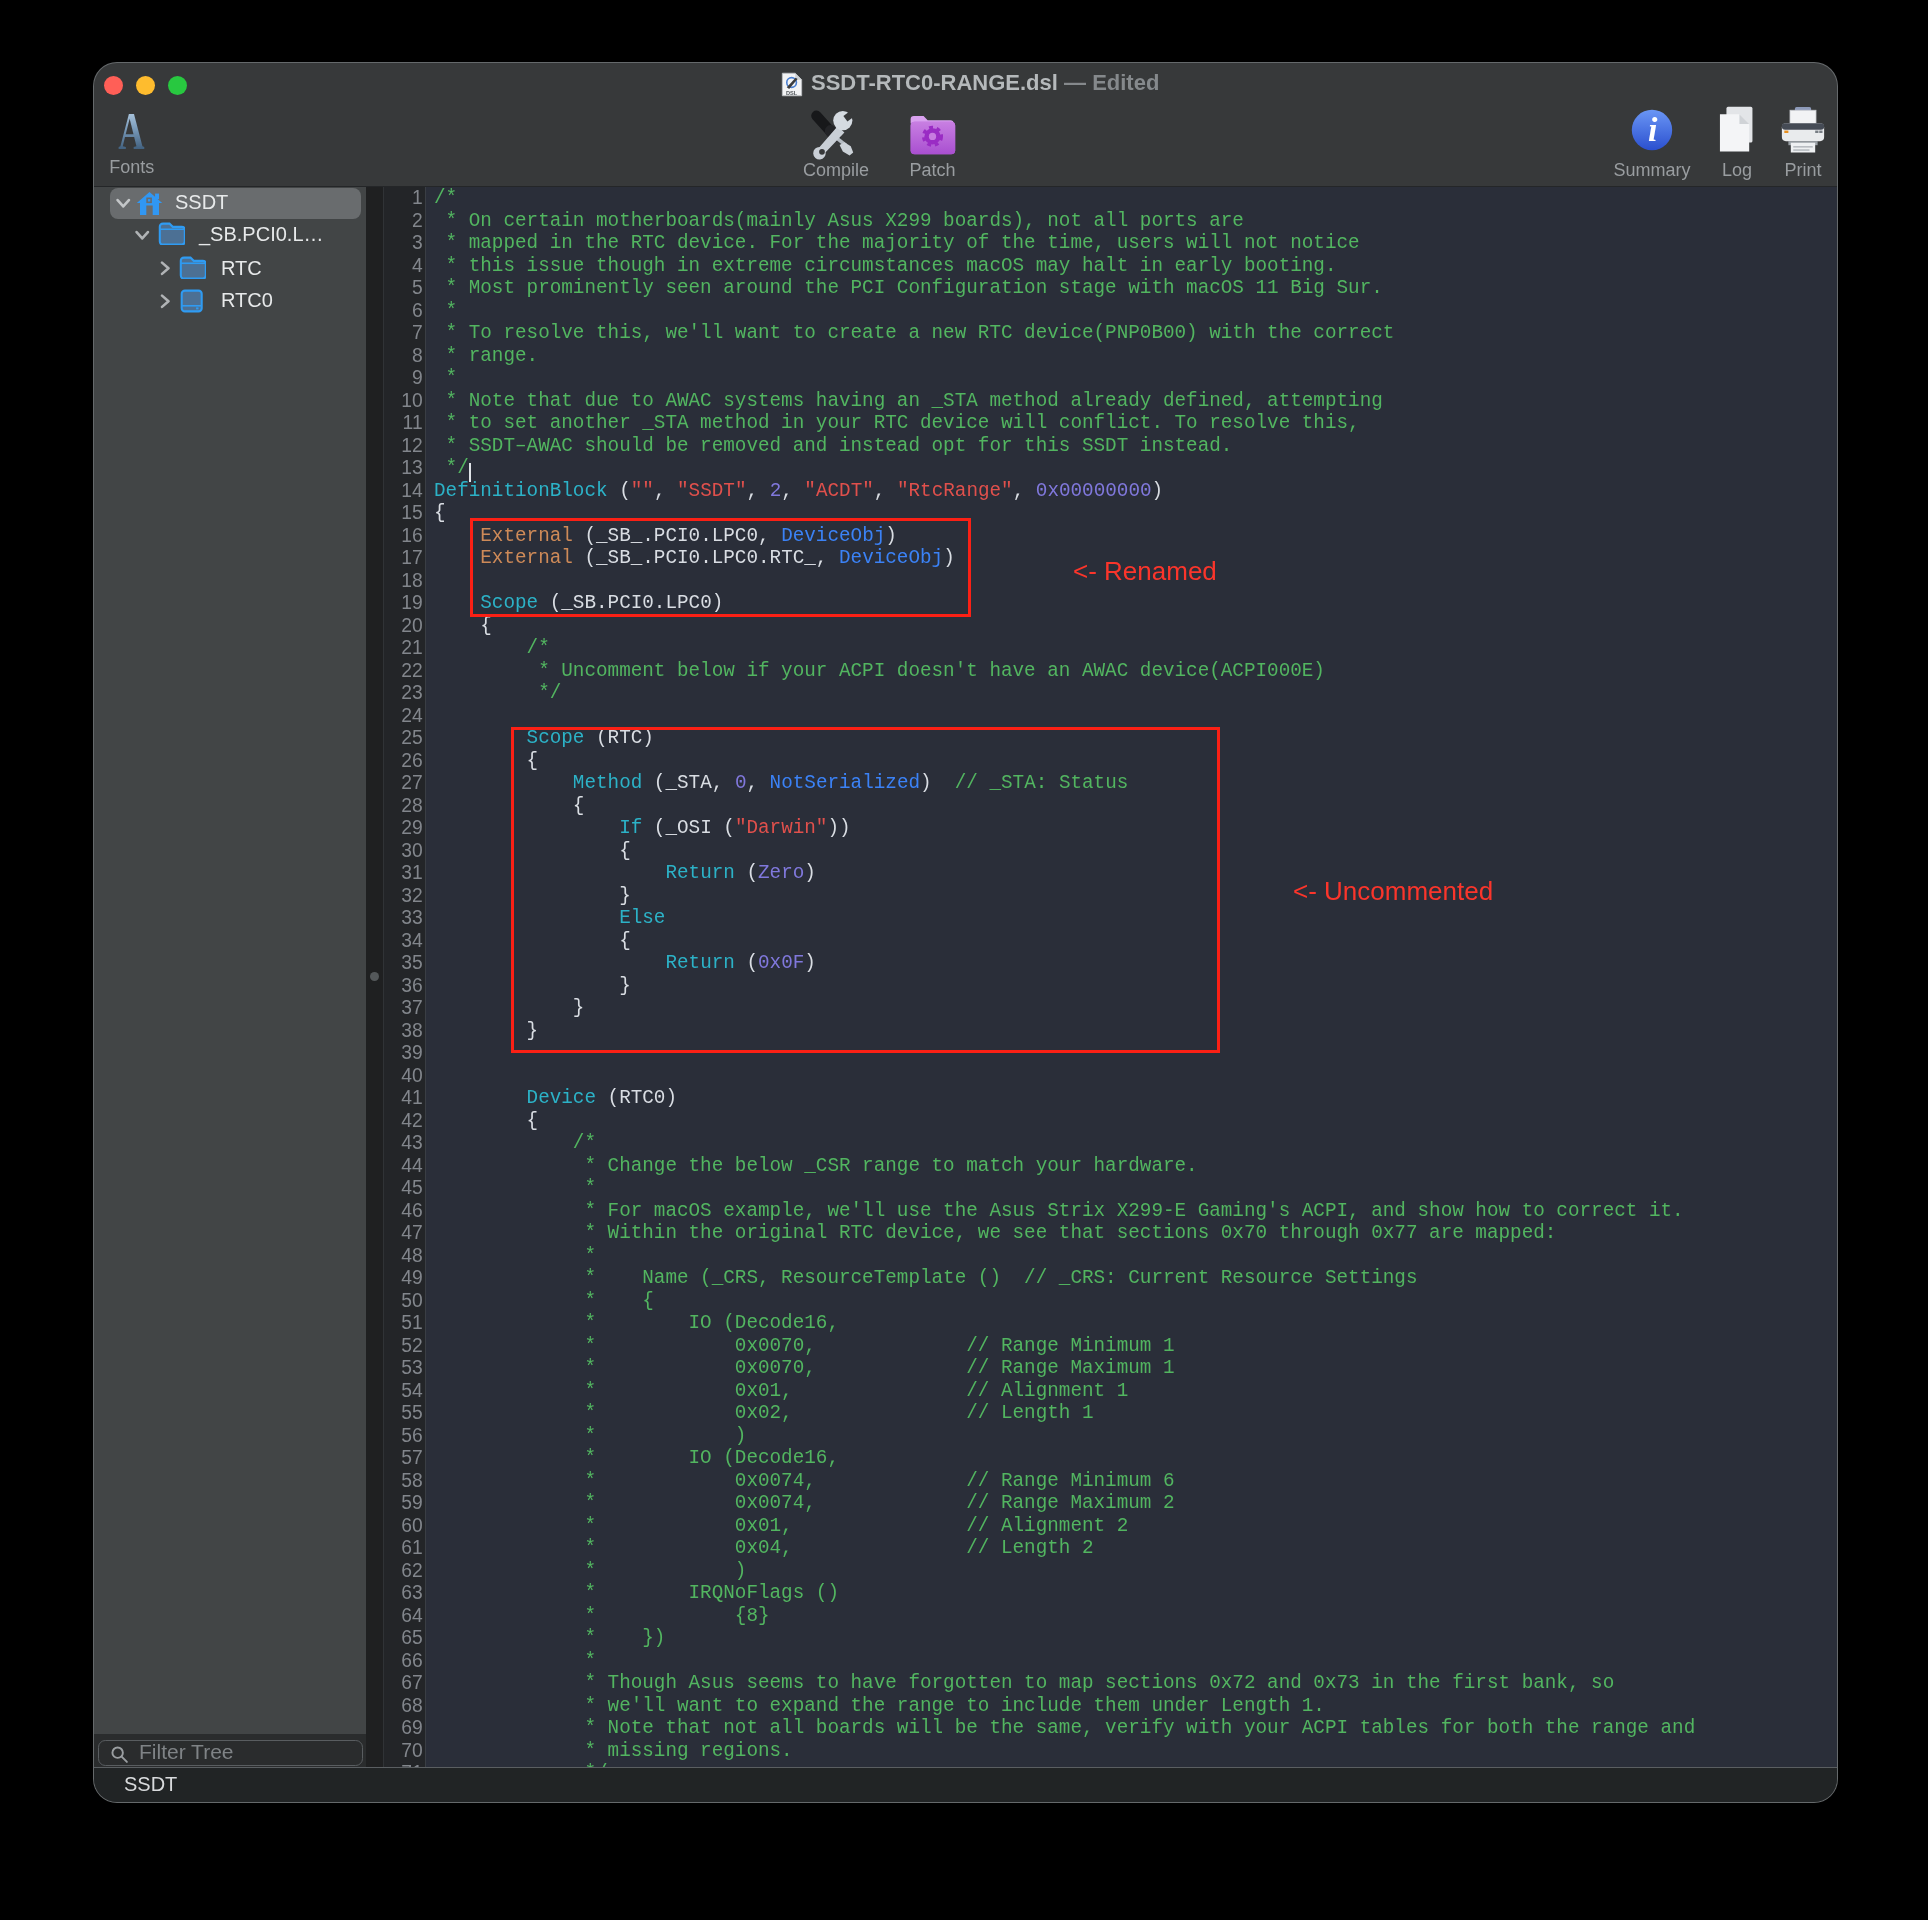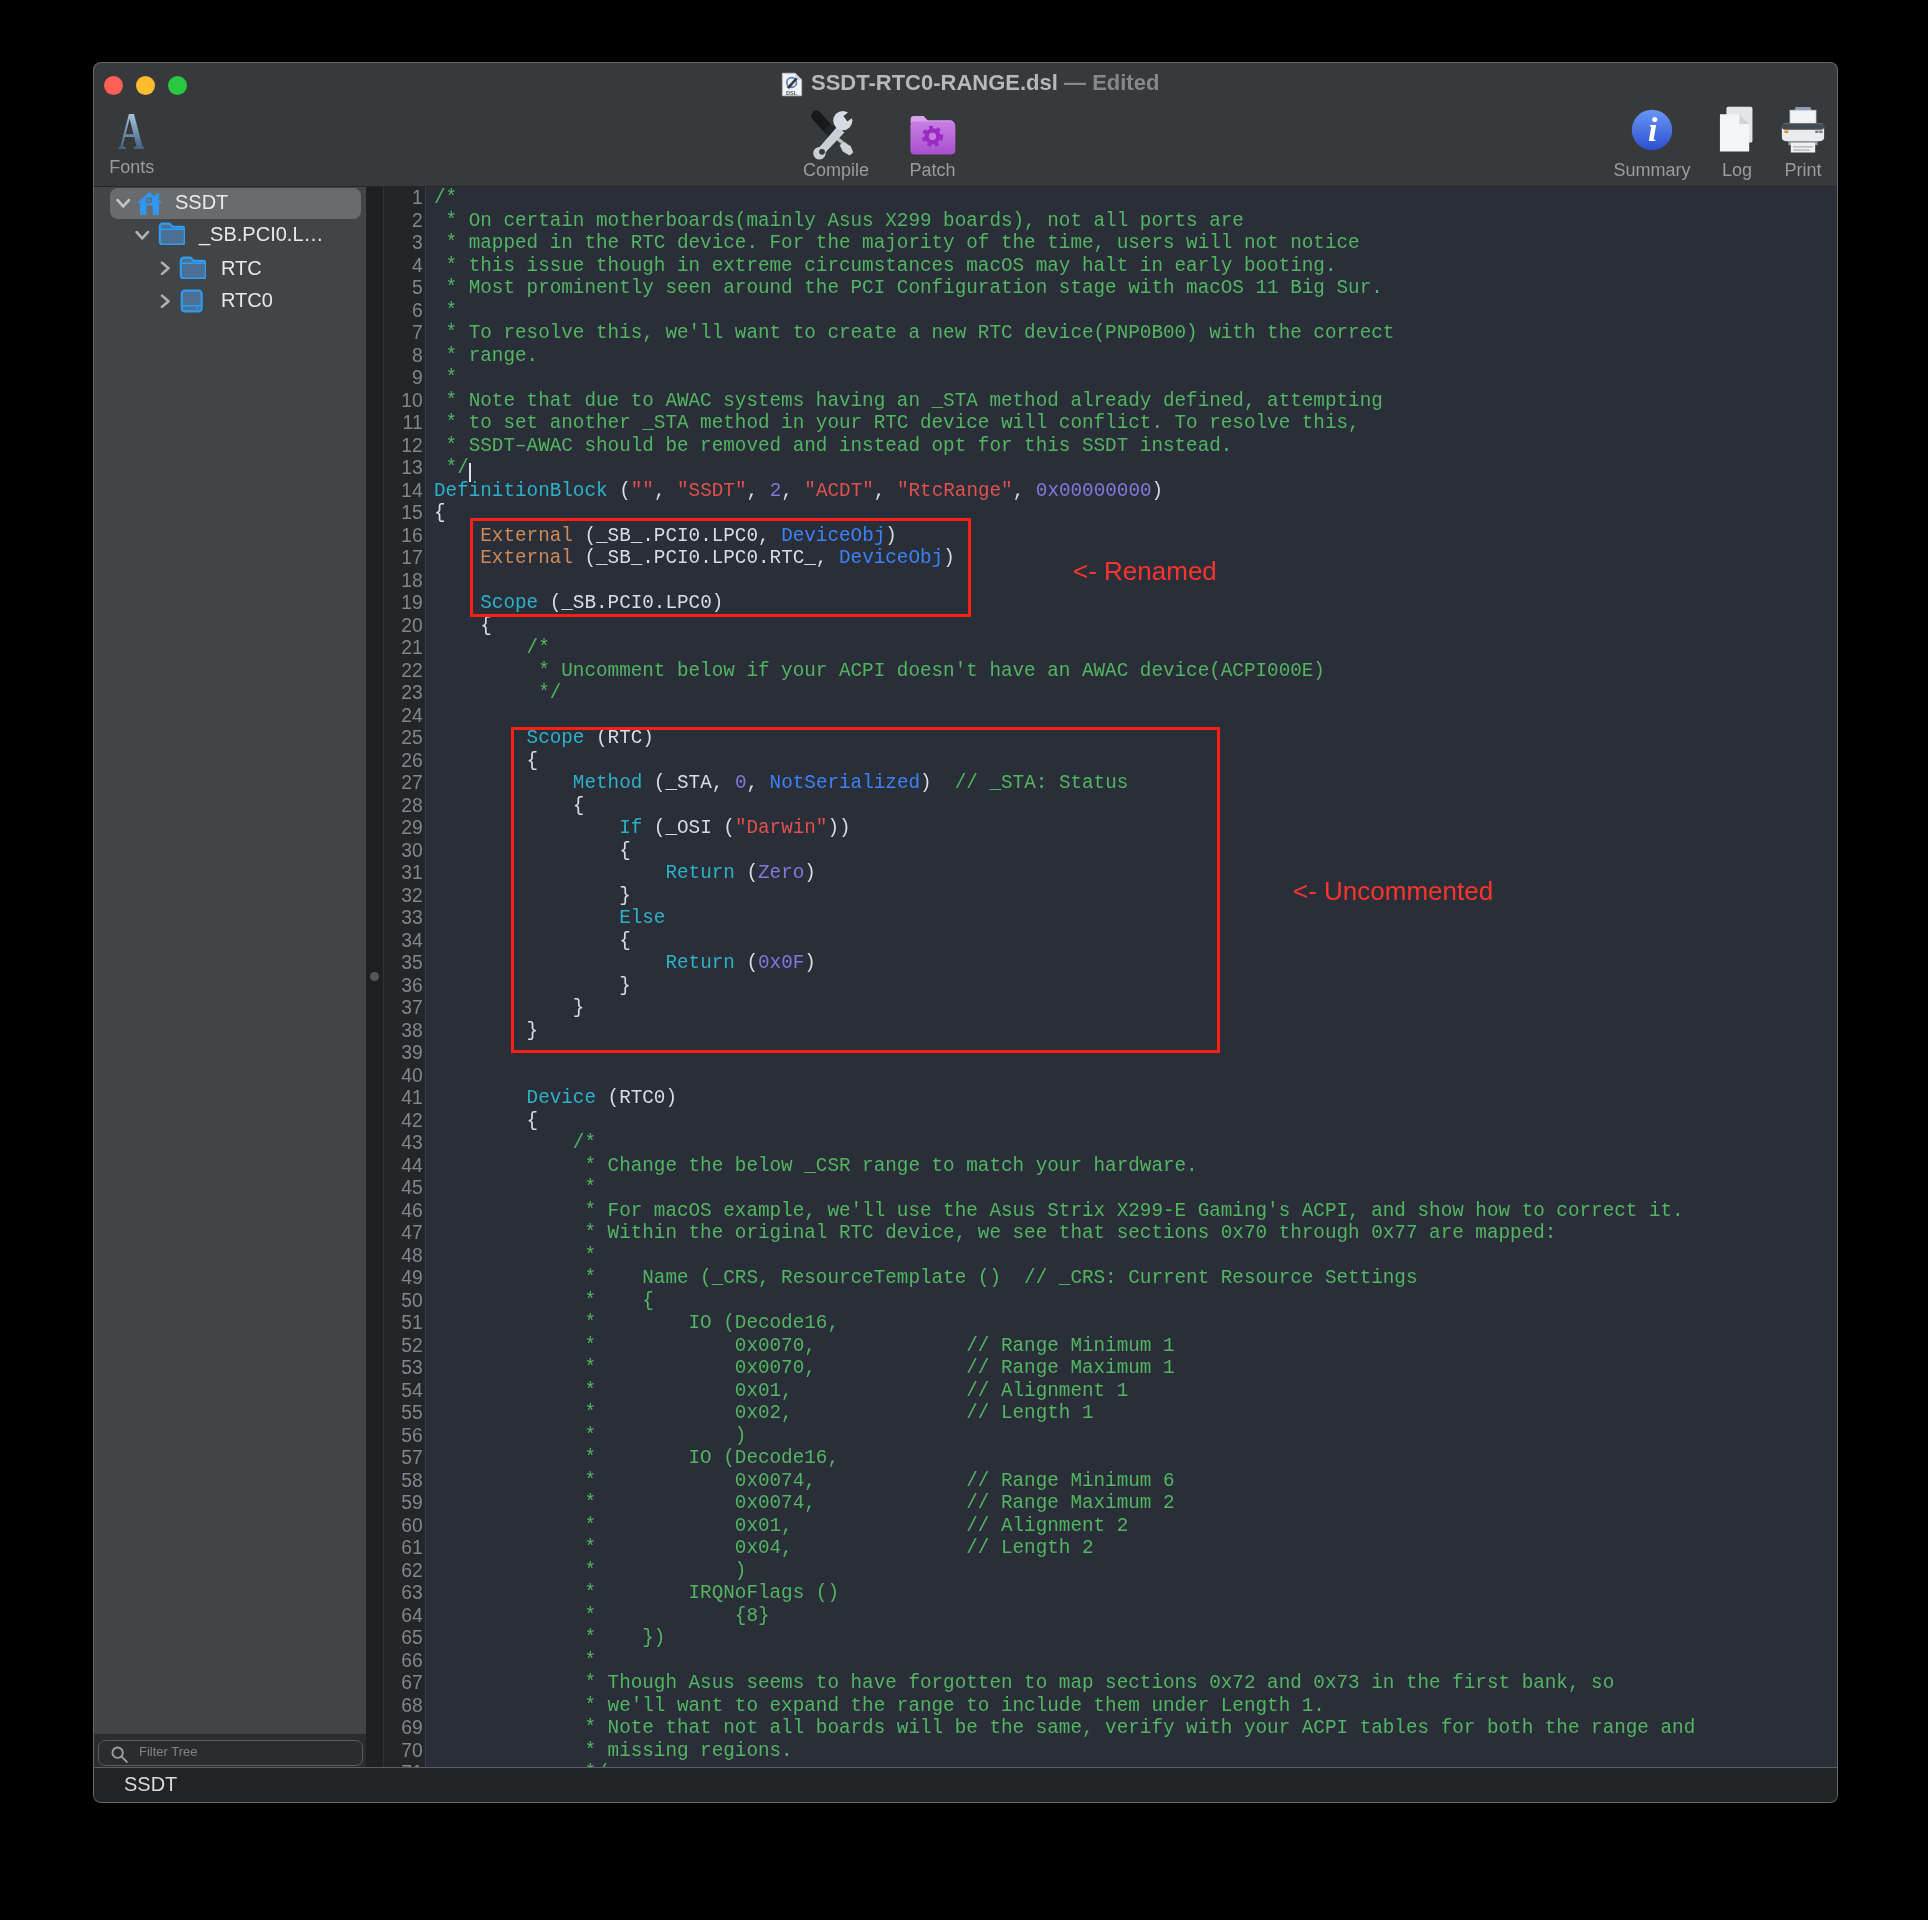--- a/index.html
+++ b/index.html
@@ -1,30 +1,30 @@
 <!DOCTYPE html>
 <html style="font-size:13px"><head><meta charset="utf-8"><style>
 *{margin:0;padding:0;box-sizing:border-box}
 html,body{width:1928px;height:1920px;background:#000;overflow:hidden}
 body{font-family:"Liberation Sans",sans-serif;position:relative}
-#win{position:absolute;left:93px;top:62px;width:1745px;height:1741px;border-radius:8px;
+#win{position:absolute;left:93px;top:62px;width:1745px;height:1741px;border-radius:24px;
  background:#37393a;border:0.8px solid rgba(190,195,200,0.35);overflow:hidden}
 #titlebar{position:absolute;left:0;top:0;width:100%;height:39px}
 .tl{position:absolute;top:13px;width:19.3px;height:19.3px;border-radius:50%}
 #title{position:absolute;top:9px;left:717px;height:22.6px;white-space:nowrap;
  font-size:22px;font-weight:bold;color:#b5b9bb;line-height:22.6px}
 #title .dim{color:#85898c}
 #docicon{position:absolute;left:-30px;top:0px}
 #toolbar{position:absolute;left:0;top:39px;width:100%;height:85px}
 .tb{position:absolute;text-align:center}
 .tblab{position:absolute;left:50%;transform:translateX(-50%);top:60px;font-size:18px;color:#999da0;white-space:nowrap}
 #main{position:absolute;left:0;top:123px;width:100%;height:1582px;border-top:0.8px solid #242628}
 #sidebar{position:absolute;left:0;top:0;width:272px;height:100%;background:#424546}
 #filtband{position:absolute;left:0;top:1547px;width:100%;height:35px;background:#2a2c2d}
-#filter{position:absolute;left:4px;top:5.6px;width:265px;height:26px;border:1.6px solid #595d60;border-radius:7.3px;color:#7f8386;font-size:13px;line-height:22.6px}
+#filter{position:absolute;left:4px;top:5.6px;width:265px;height:26px;border:1.6px solid #595d60;border-radius:7.3px;color:#7f8386;font-size:21px;line-height:22.6px}
 #split{position:absolute;left:272px;top:0;width:17px;height:100%;background:#1f2021}
 #dot{position:absolute;left:4px;top:785px;width:9px;height:9px;border-radius:50%;background:#54585a}
 #gutter{position:absolute;left:289px;top:0;width:43px;height:100%;background:#232528;border-left:0.8px solid #303336;border-right:0.8px solid #3a3e44}
 #nums{position:absolute;top:0px;right:2.4px;text-align:right;font-family:"Liberation Sans",sans-serif;
  font-size:19.3px;line-height:22.5px;color:#82868c}
 #editor{position:absolute;left:332px;top:0;right:0;height:100%;background:#2a2e39}
 #code{position:absolute;left:8px;top:0px;font-family:Liberation Mono, monospace;font-size:19.3px;line-height:22.5px;color:#d9dde3;white-space:pre}
 #code i{font-style:normal}
 i.g{color:#52b560} i.k{color:#2cb2c7} i.o{color:#ce8a58} i.m{color:#3b82f6} i.r{color:#e0504c} i.v{color:#8078dc}
 .redbox{position:absolute;border:3.2px solid #fb2015}

